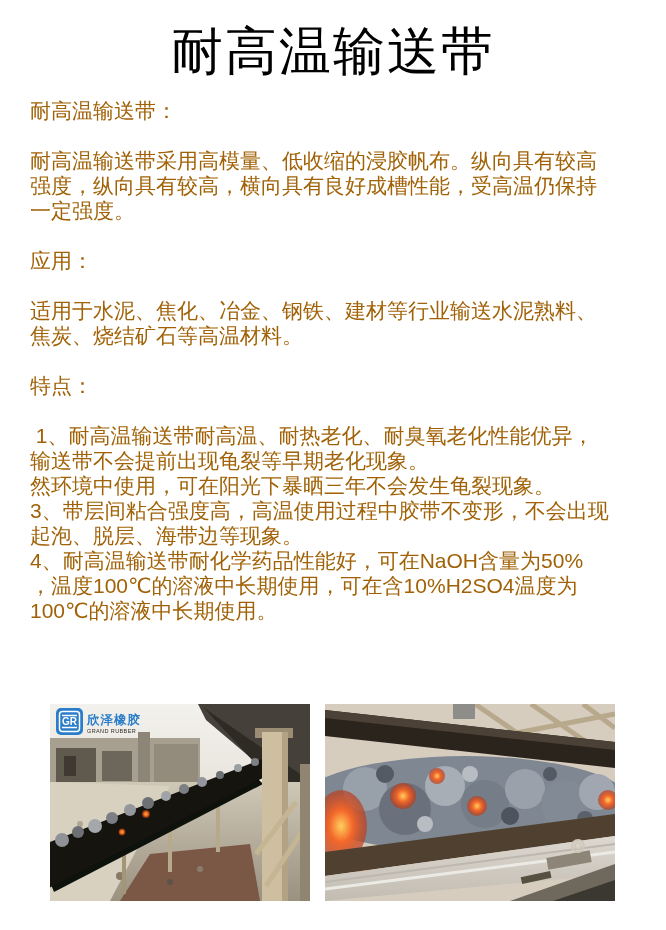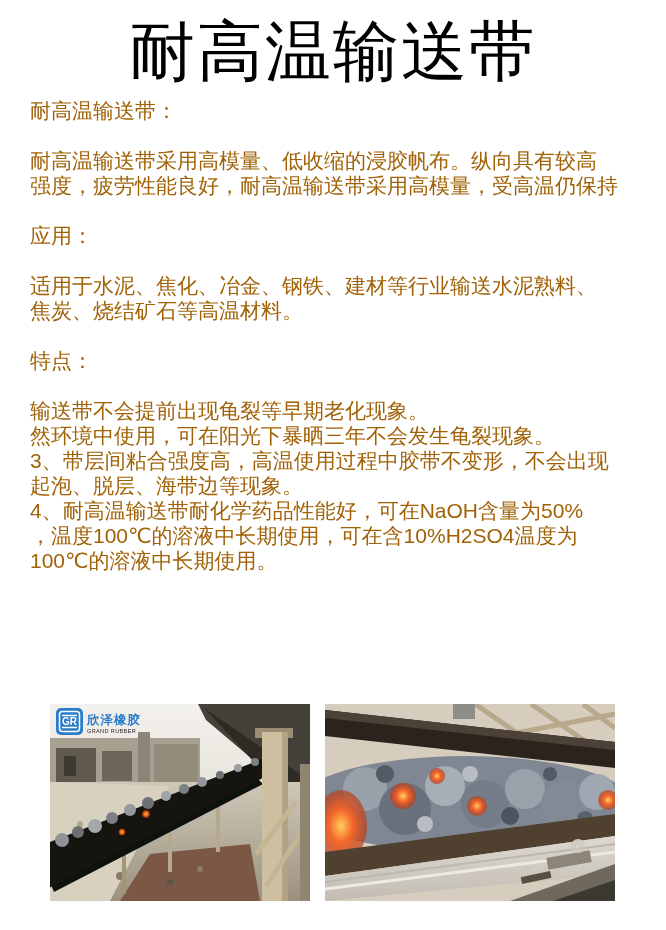--- a/index.html
+++ b/index.html
@@ -13,21 +13,21 @@
   .page {
     position: relative;
     width: 666px; height: 930px;
     background: #ffffff;
   }
   .title {
     position: absolute;
     top: 22px; left: 0;
     width: 666px;
     text-align: center;
-    font-size: 66px;
+    font-size: 52px;
     line-height: 58px;
     font-weight: 400;
     letter-spacing: 2px;
     color: #000000;
     white-space: nowrap;
   }
   .content {
     position: absolute;
     top: 98px; left: 30px;
     width: 610px;
@@ -54,29 +54,31 @@
 <body>
 
 <div class="page">
 
   <h1 class="title">耐高温输送带</h1>
 
   <div class="content">
     <div class="line">耐高温输送带：</div>
     <div class="line"></div>
     <div class="line">耐高温输送带采用高模量、低收缩的浸胶帆布。纵向具有较高</div>
-    <div class="line">强度，疲劳性能良好，耐高温输送带采用高模量，受高温仍保持</div>
+    <div class="line">强度，纵向具有较高，横向具有良好成槽性能，受高温仍保持</div>
+    <div class="line">一定强度。</div>
     <div class="line"></div>
     <div class="line">应用：</div>
     <div class="line"></div>
     <div class="line">适用于水泥、焦化、冶金、钢铁、建材等行业输送水泥熟料、</div>
     <div class="line">焦炭、烧结矿石等高温材料。</div>
     <div class="line"></div>
     <div class="line">特点：</div>
     <div class="line"></div>
+    <div class="line"> 1、耐高温输送带耐高温、耐热老化、耐臭氧老化性能优异，</div>
     <div class="line">输送带不会提前出现龟裂等早期老化现象。</div>
     <div class="line">然环境中使用，可在阳光下暴晒三年不会发生龟裂现象。</div>
     <div class="line">3、带层间粘合强度高，高温使用过程中胶带不变形，不会出现</div>
     <div class="line">起泡、脱层、海带边等现象。</div>
     <div class="line">4、耐高温输送带耐化学药品性能好，可在NaOH含量为50%</div>
     <div class="line">，温度100℃的溶液中长期使用，可在含10%H2SO4温度为</div>
     <div class="line">100℃的溶液中长期使用。</div>
   </div>
 
   <div class="photo photo-left">

